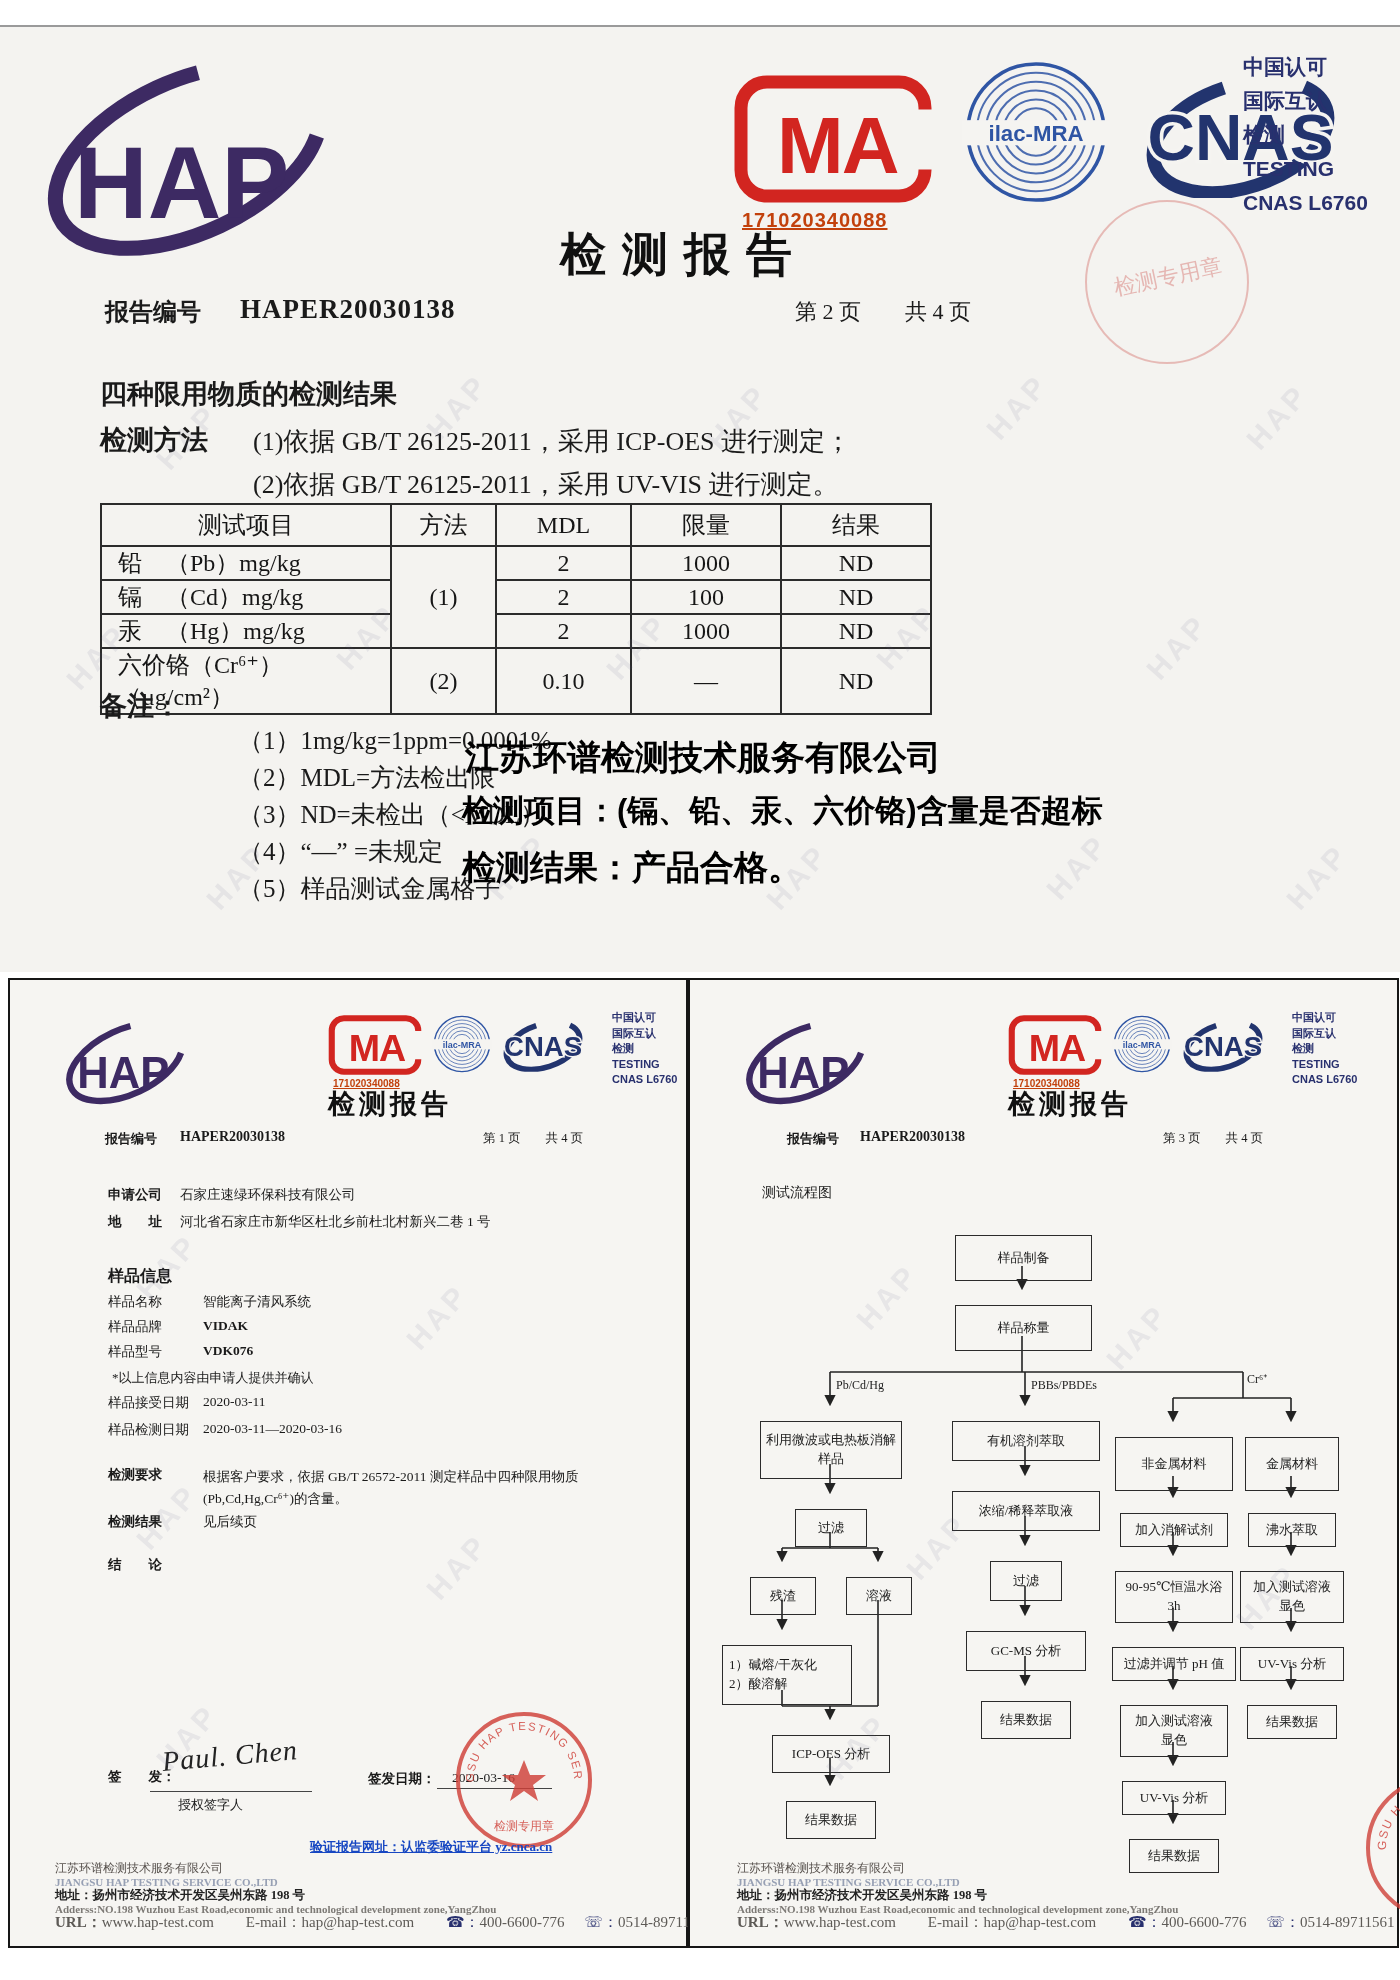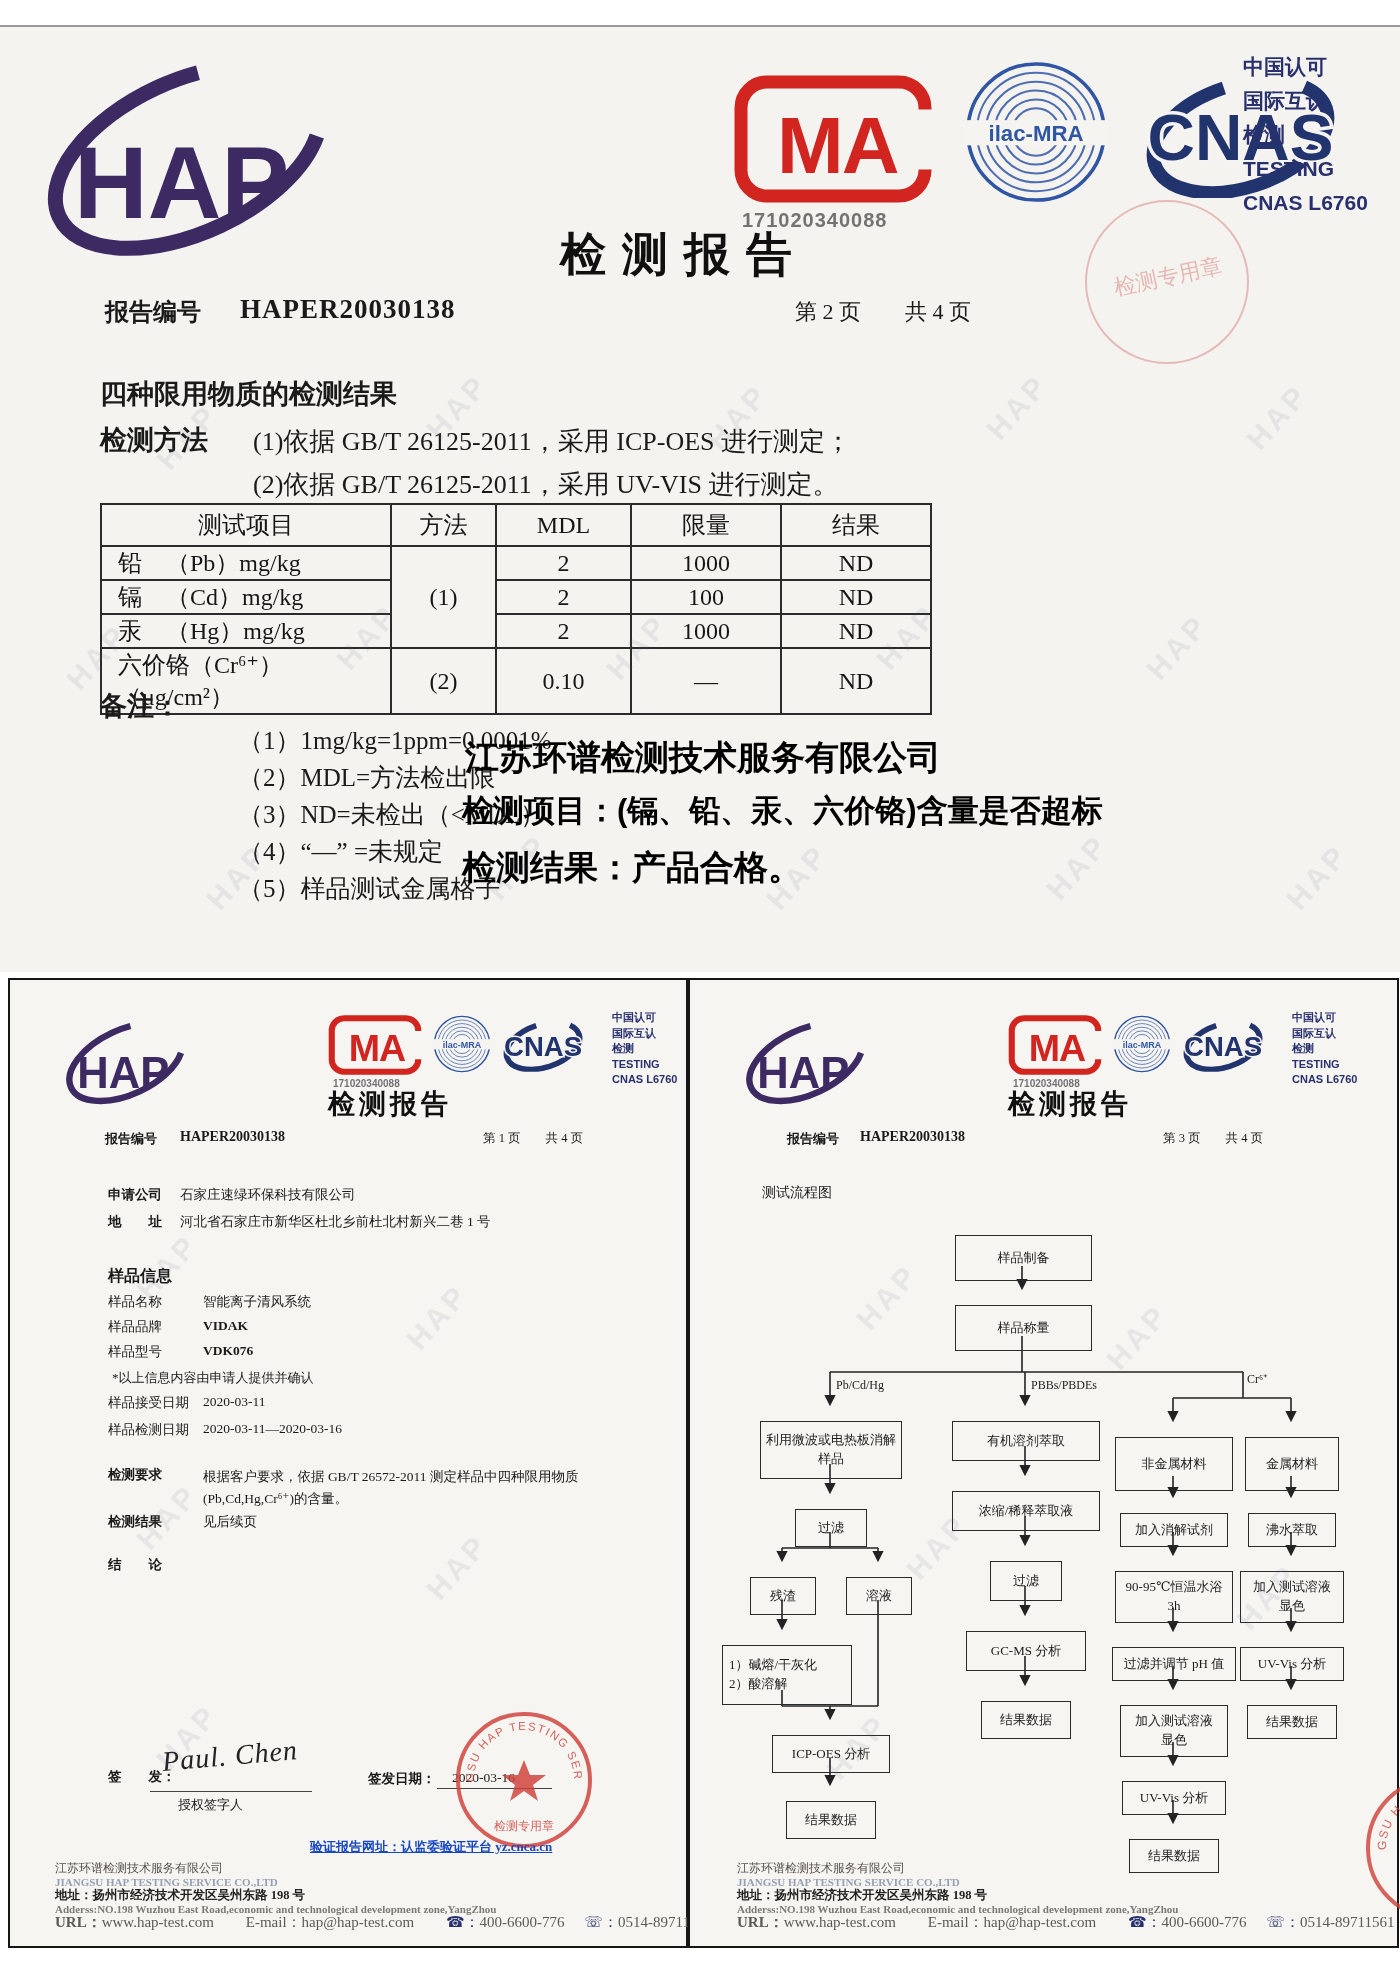--- a/index.html
+++ b/index.html
@@ -2,21 +2,21 @@
 <html><head>
 <meta charset="utf-8">
 <style>
   html,body{margin:0;padding:0;background:#fff;}
   #root{position:relative;width:1400px;height:1980px;background:#fff;overflow:hidden;
         font-family:"Liberation Serif","DejaVu Serif",serif;color:#1a1a1a;}
   .abs{position:absolute;}
   .sans{font-family:"Liberation Sans","DejaVu Sans",sans-serif;}
   .b{font-weight:bold;}
   .navy{color:#28306e;}
-  .red{color:#737373;}
+  .red{color:#c2410c;text-decoration:underline;}
   .scanbg{left:0;top:27px;width:1400px;height:945px;background:#f4f3f0;}
   .topline{left:0;top:25px;width:1400px;height:2px;background:#9a9a9a;}
   .page{border:2px solid #161616;background:#f6f5f2;}
   
   table.rt{border-collapse:collapse;table-layout:fixed;width:830px;font-size:24px;color:#161616;}
   table.rt th,table.rt td{border:2px solid #2b2b2b;padding:0;text-align:center;font-weight:normal;}
   table.rt th{height:40px;}
   table.rt td{height:30px;}
   table.rt td.item{text-align:left;padding-left:16px;}
   

